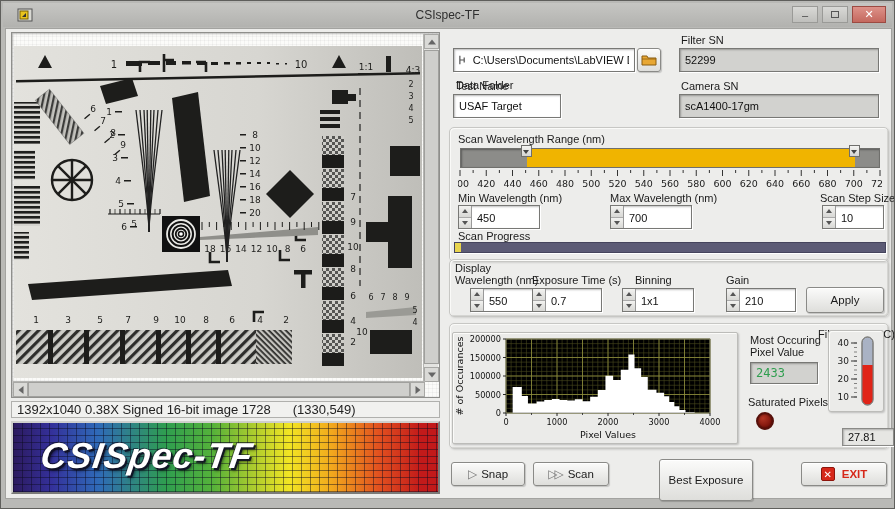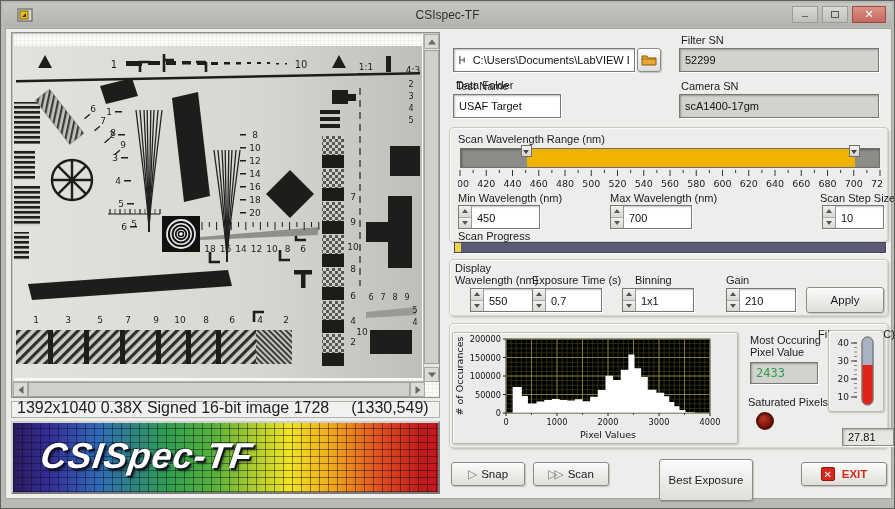--- a/index.html
+++ b/index.html
@@ -24,21 +24,21 @@
   .vscroll .sb-btn { position:absolute; left:0; }
   .sb-thumb { background:#cfcfcc; border:1px solid #a0a09d; cursor:pointer; }
   .vscroll .sb-thumb { position:absolute; left:0; top:16px; width:15px; height:314px; }
   .hscroll .sb-thumb { flex:1; height:15px; }
   .tri { position:absolute; width:0; height:0; left:50%; top:50%; }
   .tri.up   { border-left:4px solid transparent; border-right:4px solid transparent; border-bottom:5px solid #666; transform:translate(-50%,-50%); }
   .tri.down { border-left:4px solid transparent; border-right:4px solid transparent; border-top:5px solid #666; transform:translate(-50%,-50%); }
   .tri.left { border-top:4px solid transparent; border-bottom:4px solid transparent; border-right:5px solid #666; transform:translate(-50%,-50%); }
   .tri.right{ border-top:4px solid transparent; border-bottom:4px solid transparent; border-left:5px solid #666; transform:translate(-50%,-50%); }
 
-  .statusbar { position:absolute; left:10px; top:400px; width:429px; height:17px; background:#f1f1ef; border:1px solid #b0b0ad; font-size:16px; color:#222; display:flex; align-items:flex-end; padding:0 5px; gap:22px; }
+  .statusbar { position:absolute; left:10px; top:400px; width:429px; height:17px; background:#f1f1ef; border:1px solid #b0b0ad; font-size:13px; color:#222; display:flex; align-items:flex-start; padding:0 5px; gap:22px; }
 
   .logo { position:absolute; left:10px; top:420px; width:429px; height:73px; border:2px outset #cfcfcc; overflow:hidden;
     background:linear-gradient(90deg,#2c1a5e 0%,#34309a 9%,#2f6ab8 20%,#2f9e4f 36%,#55b23a 47%,#b0cd2d 57%,#f2e523 65%,#f2a81d 75%,#e2511f 86%,#c21a1a 96%);
   }
   .logo .tiles { position:absolute; inset:0;
     background-image:repeating-linear-gradient(90deg, rgba(10,10,30,.45) 0 1px, transparent 1px 9px), repeating-linear-gradient(0deg, rgba(10,10,30,.45) 0 1px, transparent 1px 7px);
   }
   .logo .logo-text { position:absolute; left:28px; top:12px; font-size:36px; font-weight:900; font-style:italic; color:#fff; letter-spacing:1px; transform:skewX(-8deg);
     text-shadow:2px 2px 0 rgba(15,15,35,.9), 3px 3px 3px rgba(0,0,0,.5), -1px -1px 0 rgba(15,15,35,.6); }
 
@@ -413,21 +413,21 @@
   </div>
   <div class="lv-label" style="left:455px;top:79px;">Test Name</div>
   <div class="lv-field" style="left:452px;top:93px;width:108px;height:24px;">
     <span>USAF Target</span>
   </div>
   <div class="lv-label" style="left:680px;top:79px;">Camera SN</div>
   <div class="lv-field ro" style="left:678px;top:93px;width:200px;height:24px;">
     <span>scA1400-17gm</span>
   </div>
 
-  <div class="group" style="left:448px;top:126px;width:440px;height:116px;">
+  <div class="group" style="left:448px;top:126px;width:440px;height:135px;">
     <div class="glabel" style="left:8px;top:5px;">Scan Wavelength Range (nm)</div>
     <div class="wl-slider" id="wl-slider">
       <div class="wl-track" id="wl-track">
         <div class="wl-fill" id="wl-fill" style="left: 65.625px; width: 328.125px; background: rgb(240, 180, 0);"></div>
       </div>
       <div class="wl-handle" id="wl-h-min" style="left: 62.625px;"></div>
       <div class="wl-handle" id="wl-h-max" style="left: 390.75px;"></div>
       <svg id="wl-ticks" width="424" height="28" style="position:absolute;left:0;top:24px;">
           <line x1="2" y1="0" x2="2" y2="6" stroke="#333" stroke-width="1"></line>
           <text x="2" y="17" font-size="9.5" text-anchor="middle" fill="#1b1b1b" font-family="DejaVu Sans, sans-serif">400</text>

